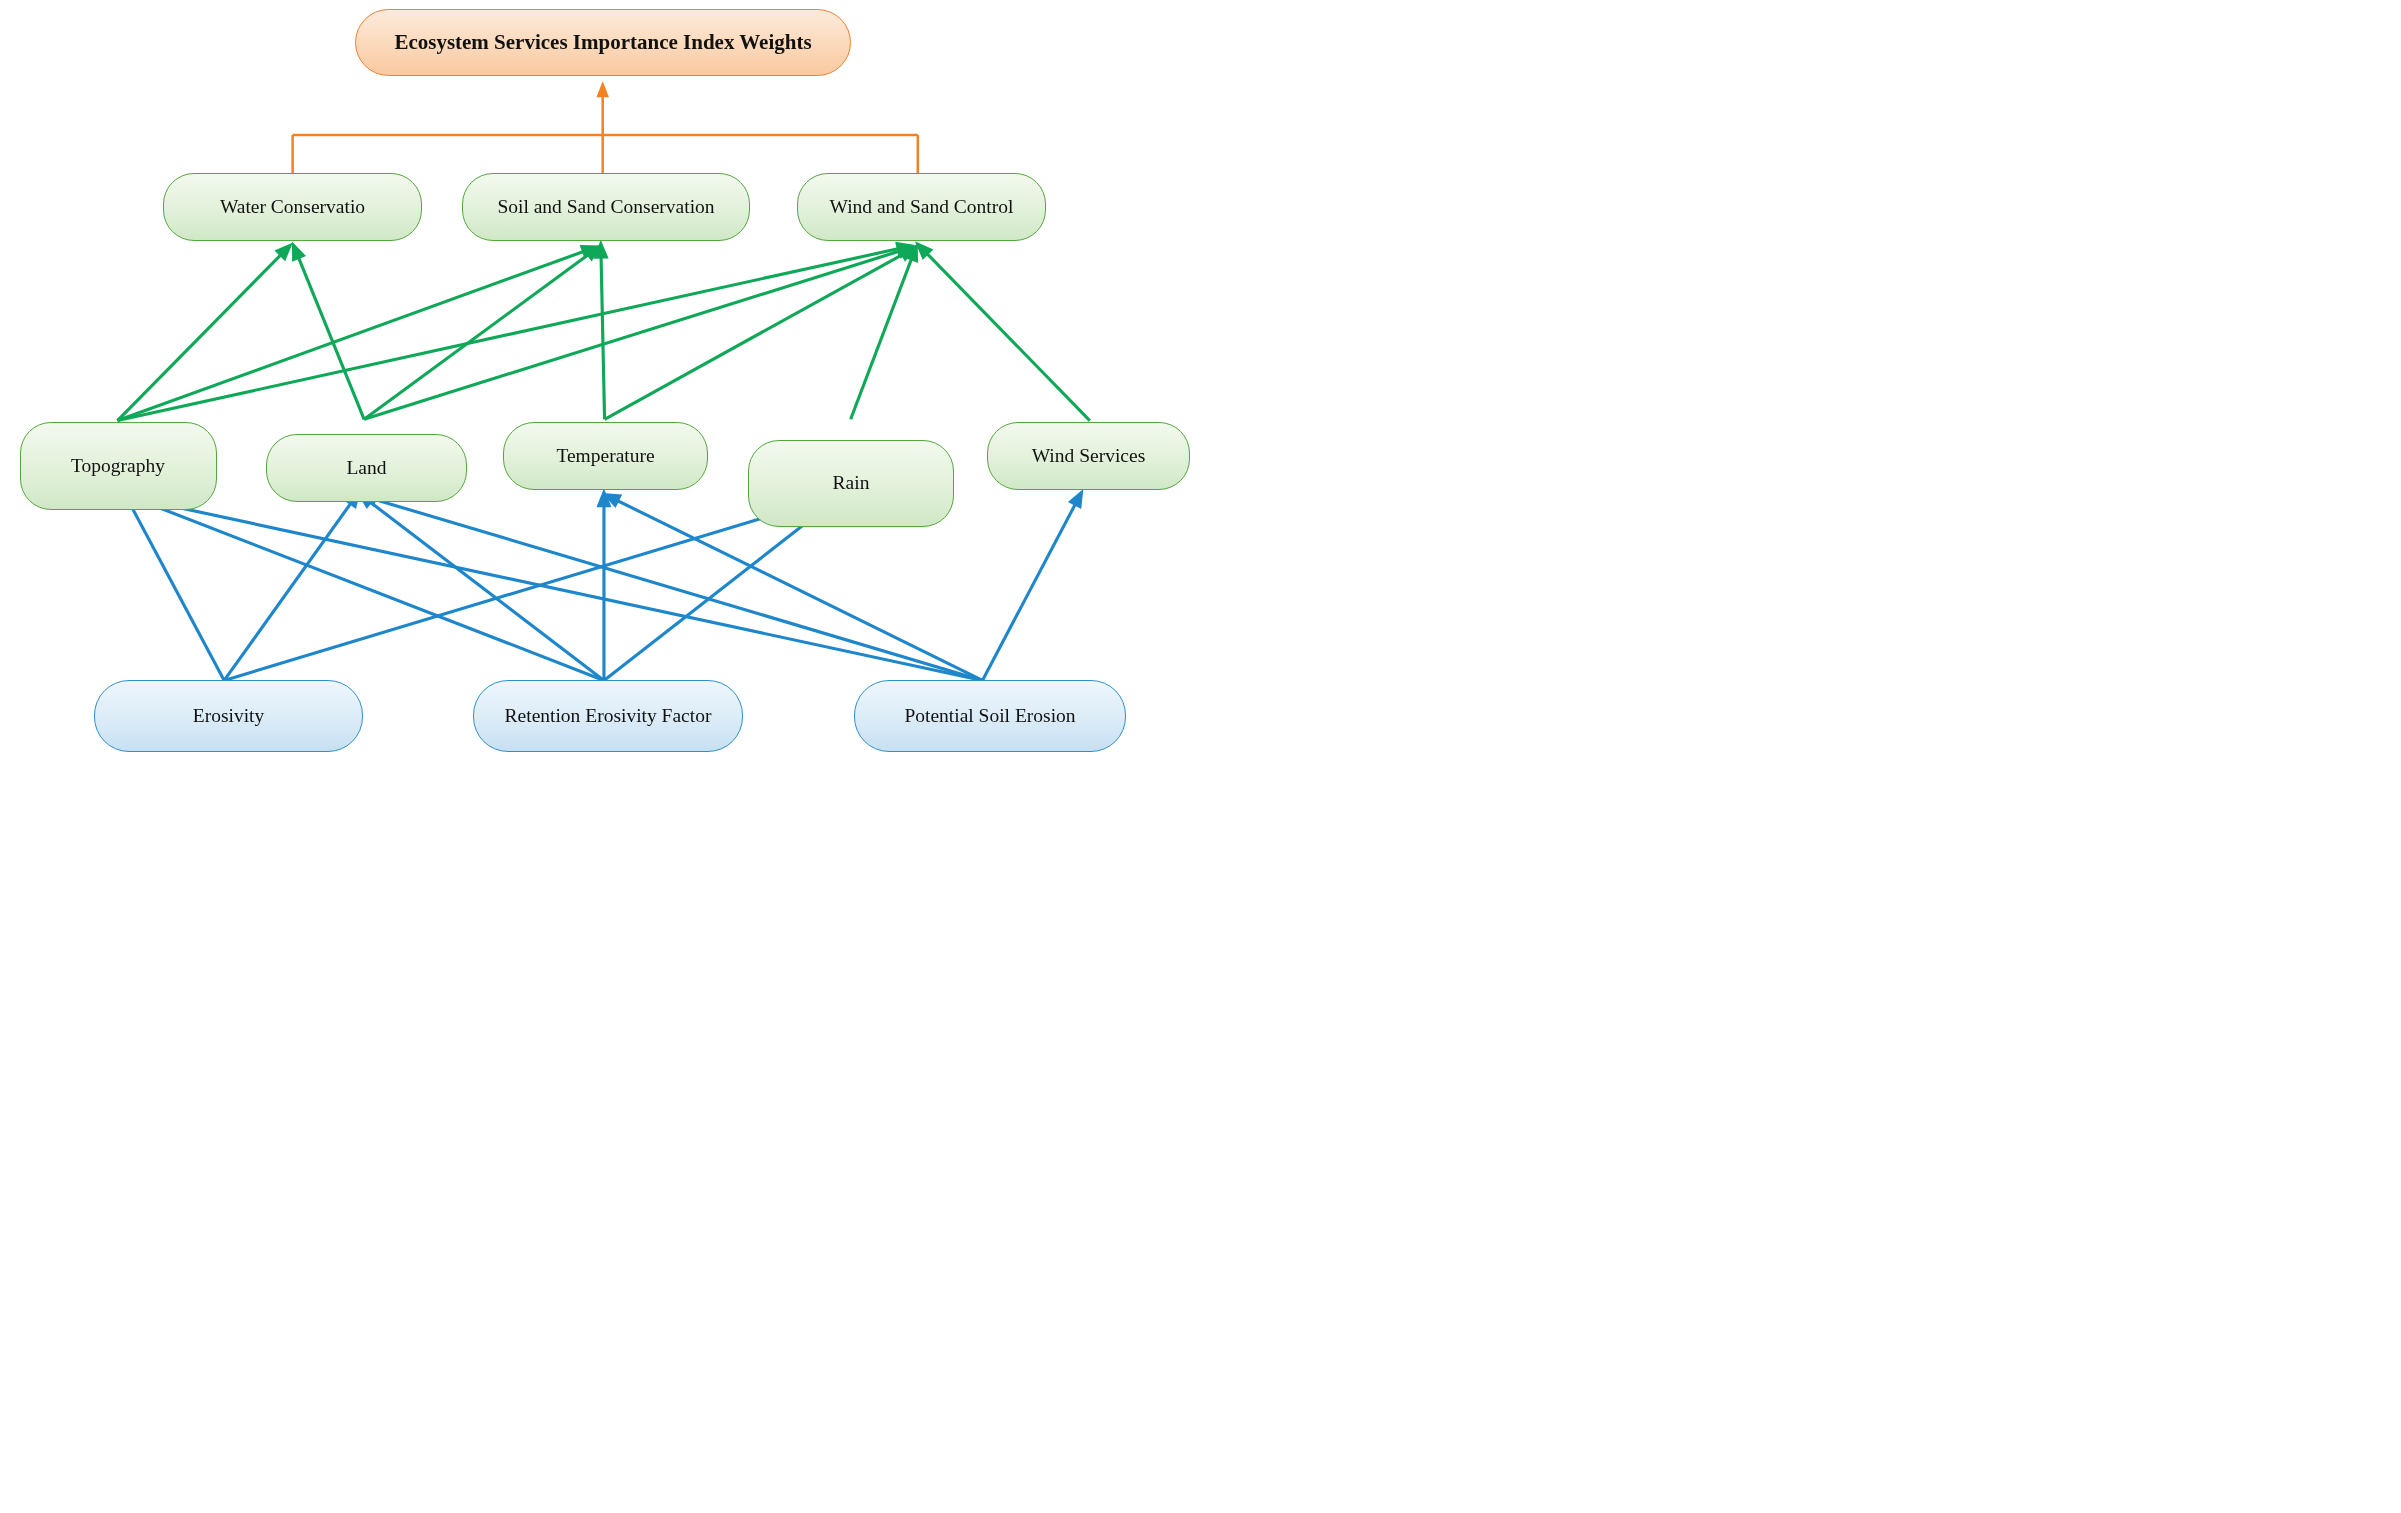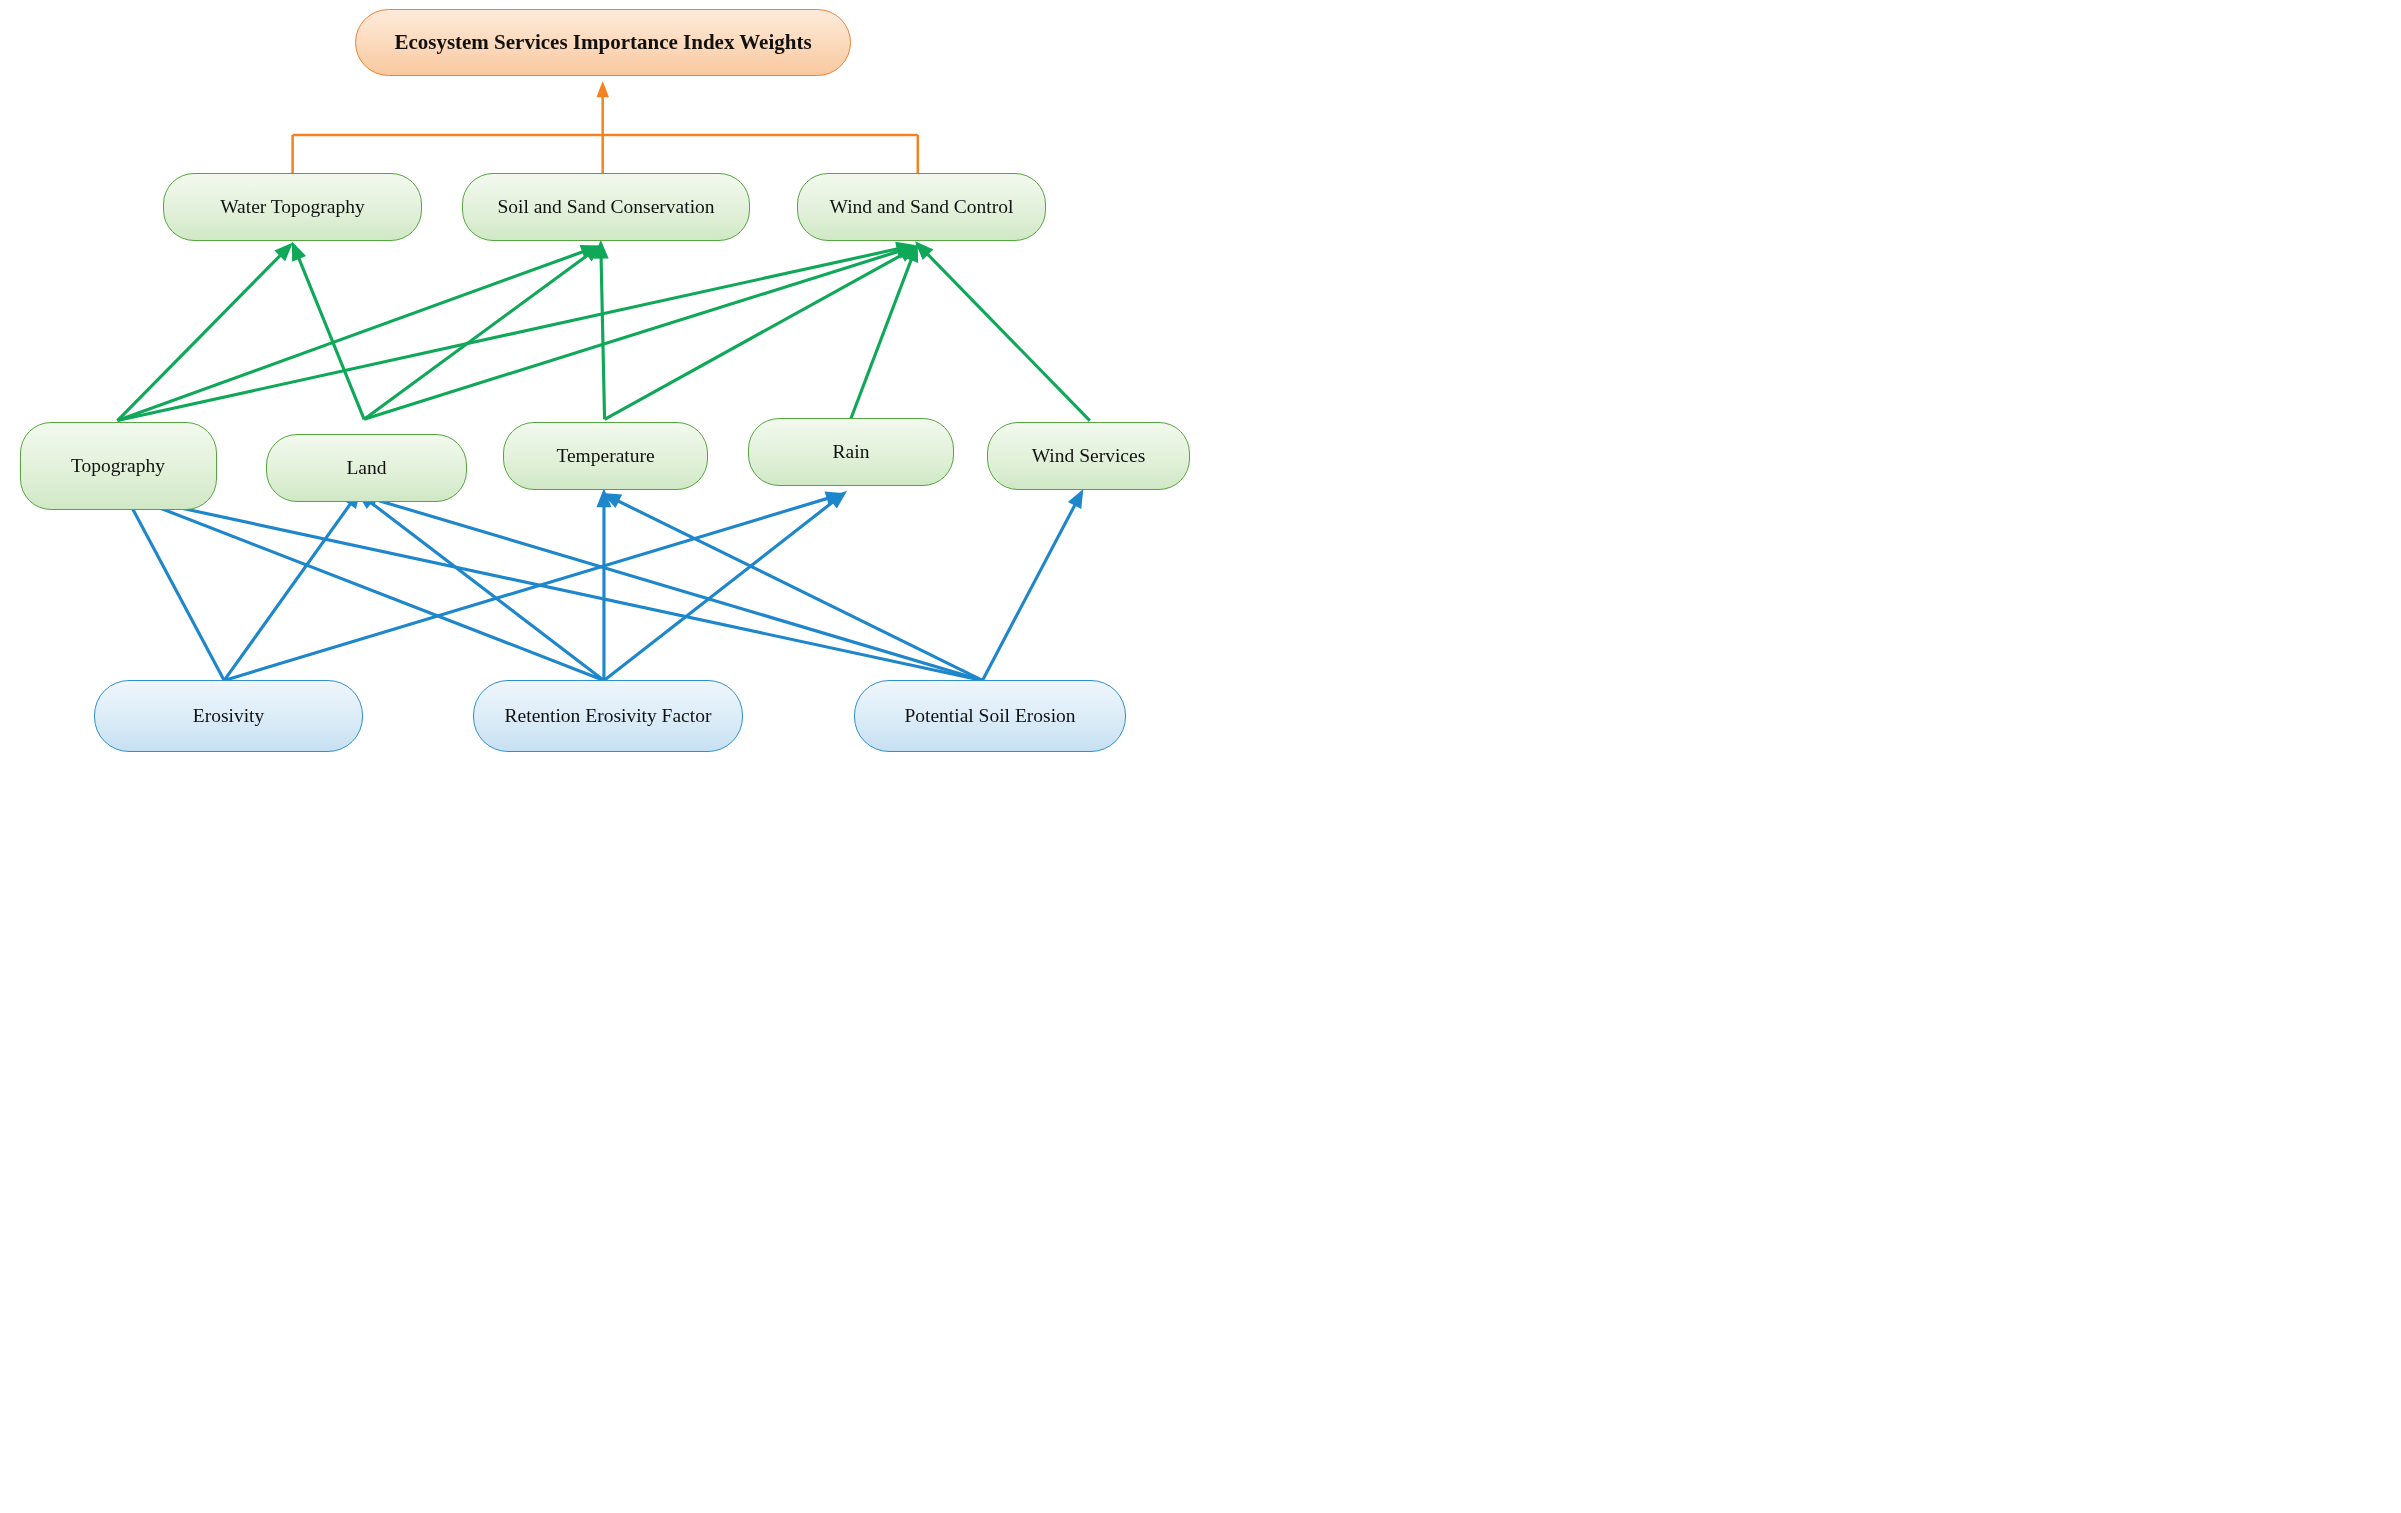--- a/index.html
+++ b/index.html
@@ -83,38 +83,38 @@
       <line x1="1565" y1="1084" x2="207" y2="792" class="edge blue" stroke="#1e86cb" marker-end="url(#arrow-blue)"></line>
       <line x1="1565" y1="1084" x2="578" y2="790" class="edge blue" stroke="#1e86cb" marker-end="url(#arrow-blue)"></line>
       <line x1="1565" y1="1084" x2="966" y2="789" class="edge blue" stroke="#1e86cb" marker-end="url(#arrow-blue)"></line>
       <line x1="1565" y1="1084" x2="1722" y2="786" class="edge blue" stroke="#1e86cb" marker-end="url(#arrow-blue)"></line>
       <line x1="960" y1="215" x2="960" y2="136" class="edge orange" stroke="#f58220" marker-end="url(#arrow-orange)"></line>
     </svg>
 <div class="node orange" style="left: 355px; top: 8.8px; width: 496px; height: 67px;">
       <span>Ecosystem Services Importance Index Weights</span>
     </div>
     <div class="node green" style="left: 163px; top: 173px; width: 259px; height: 68px;">
-      <span>Water Topography</span>
+      <span>Water Conservatio</span>
     </div>
     <div class="node green" style="left: 462px; top: 173px; width: 288px; height: 68px;">
       <span>Soil and Sand Conservation</span>
     </div>
     <div class="node green" style="left: 797px; top: 173px; width: 249px; height: 68px;">
       <span>Wind and Sand Control</span>
     </div>
     <div class="node green" style="left: 19.5px; top: 422px; width: 197px; height: 88px;">
       <span>Topography</span>
     </div>
     <div class="node green" style="left: 266px; top: 434px; width: 201px; height: 68px;">
       <span>Land</span>
     </div>
     <div class="node green" style="left: 503px; top: 422px; width: 205px; height: 68px;">
       <span>Temperature</span>
     </div>
-    <div class="node green" style="left: 748px; top: 418px; width: 206px; height: 68px;">
+    <div class="node green" style="left: 748px; top: 440px; width: 206px; height: 87px;">
       <span>Rain</span>
     </div>
     <div class="node green" style="left: 987px; top: 422px; width: 203px; height: 68px;">
       <span>Wind Services</span>
     </div>
     <div class="node blue" style="left: 94px; top: 680px; width: 269px; height: 72px;">
       <span>Erosivity</span>
     </div>
     <div class="node blue" style="left: 473px; top: 680px; width: 270px; height: 72px;">
       <span>Retention Erosivity Factor</span>

